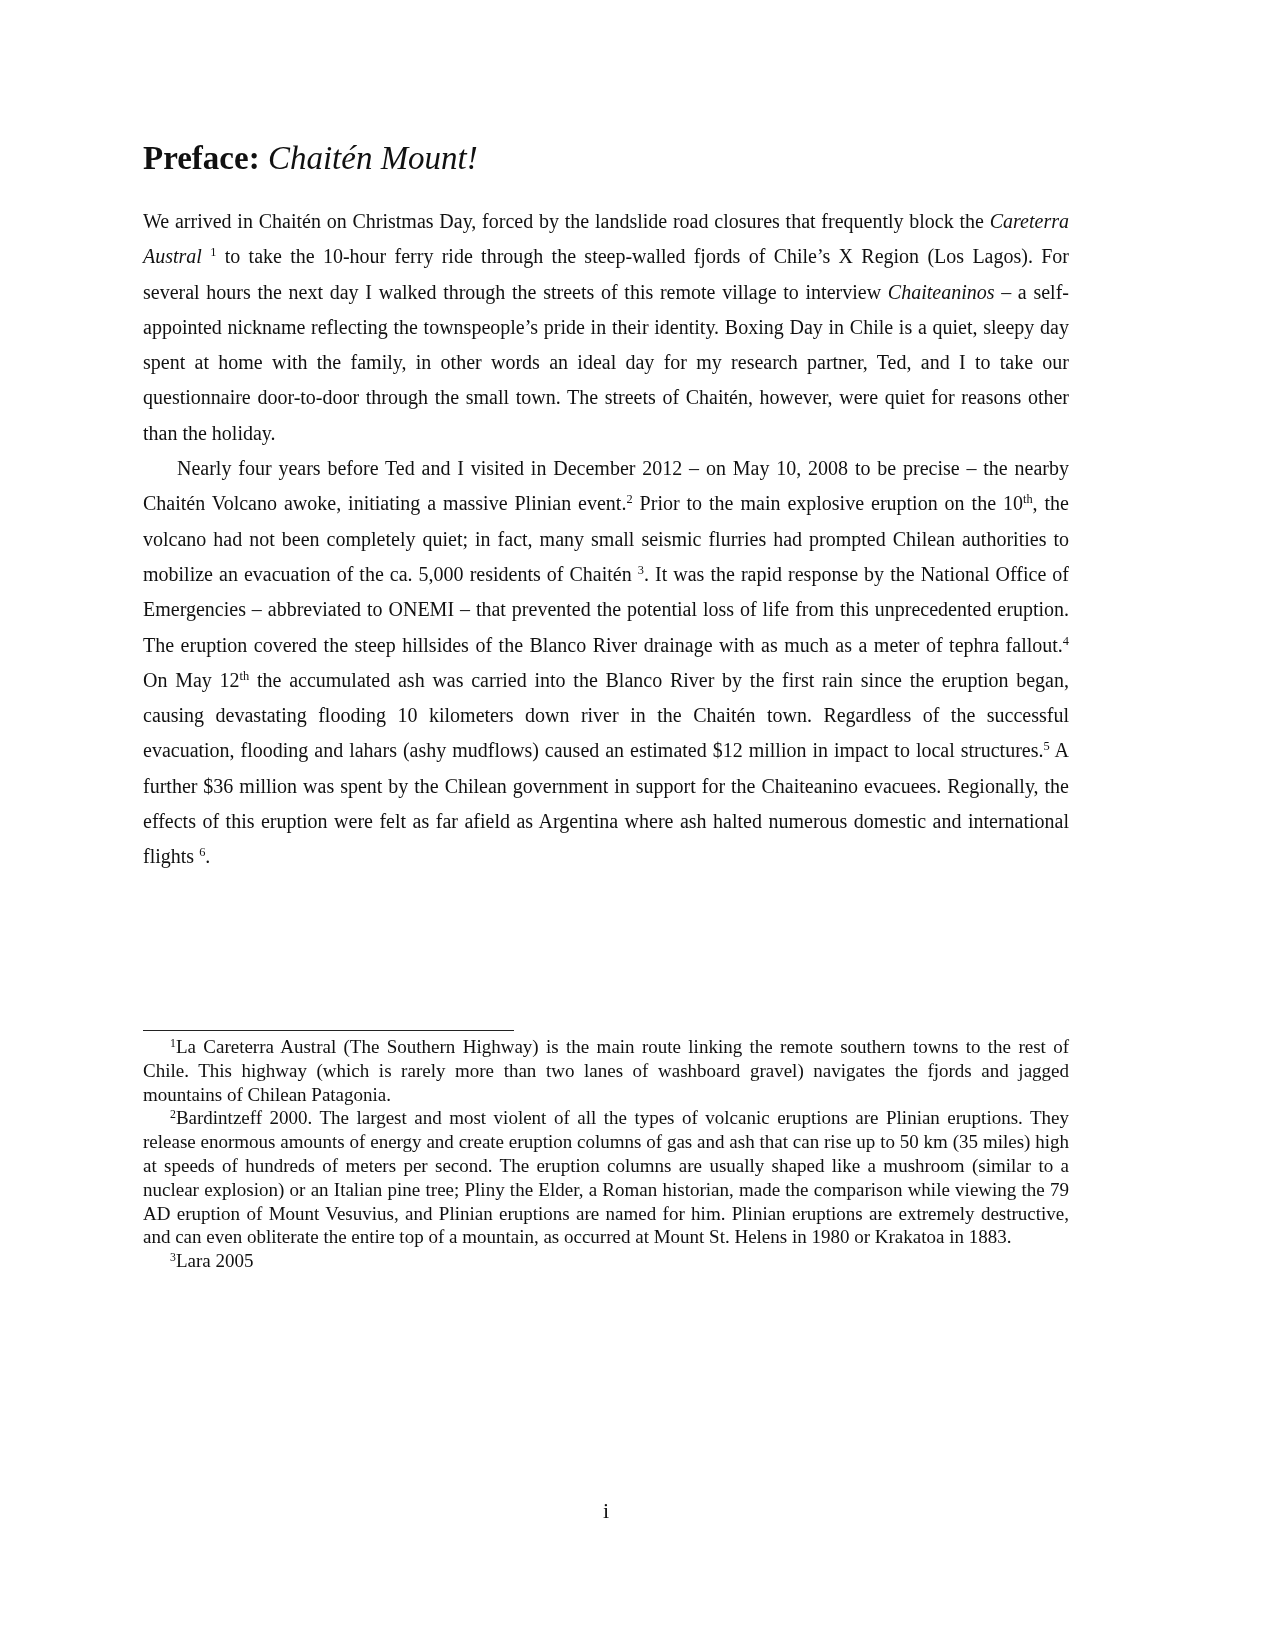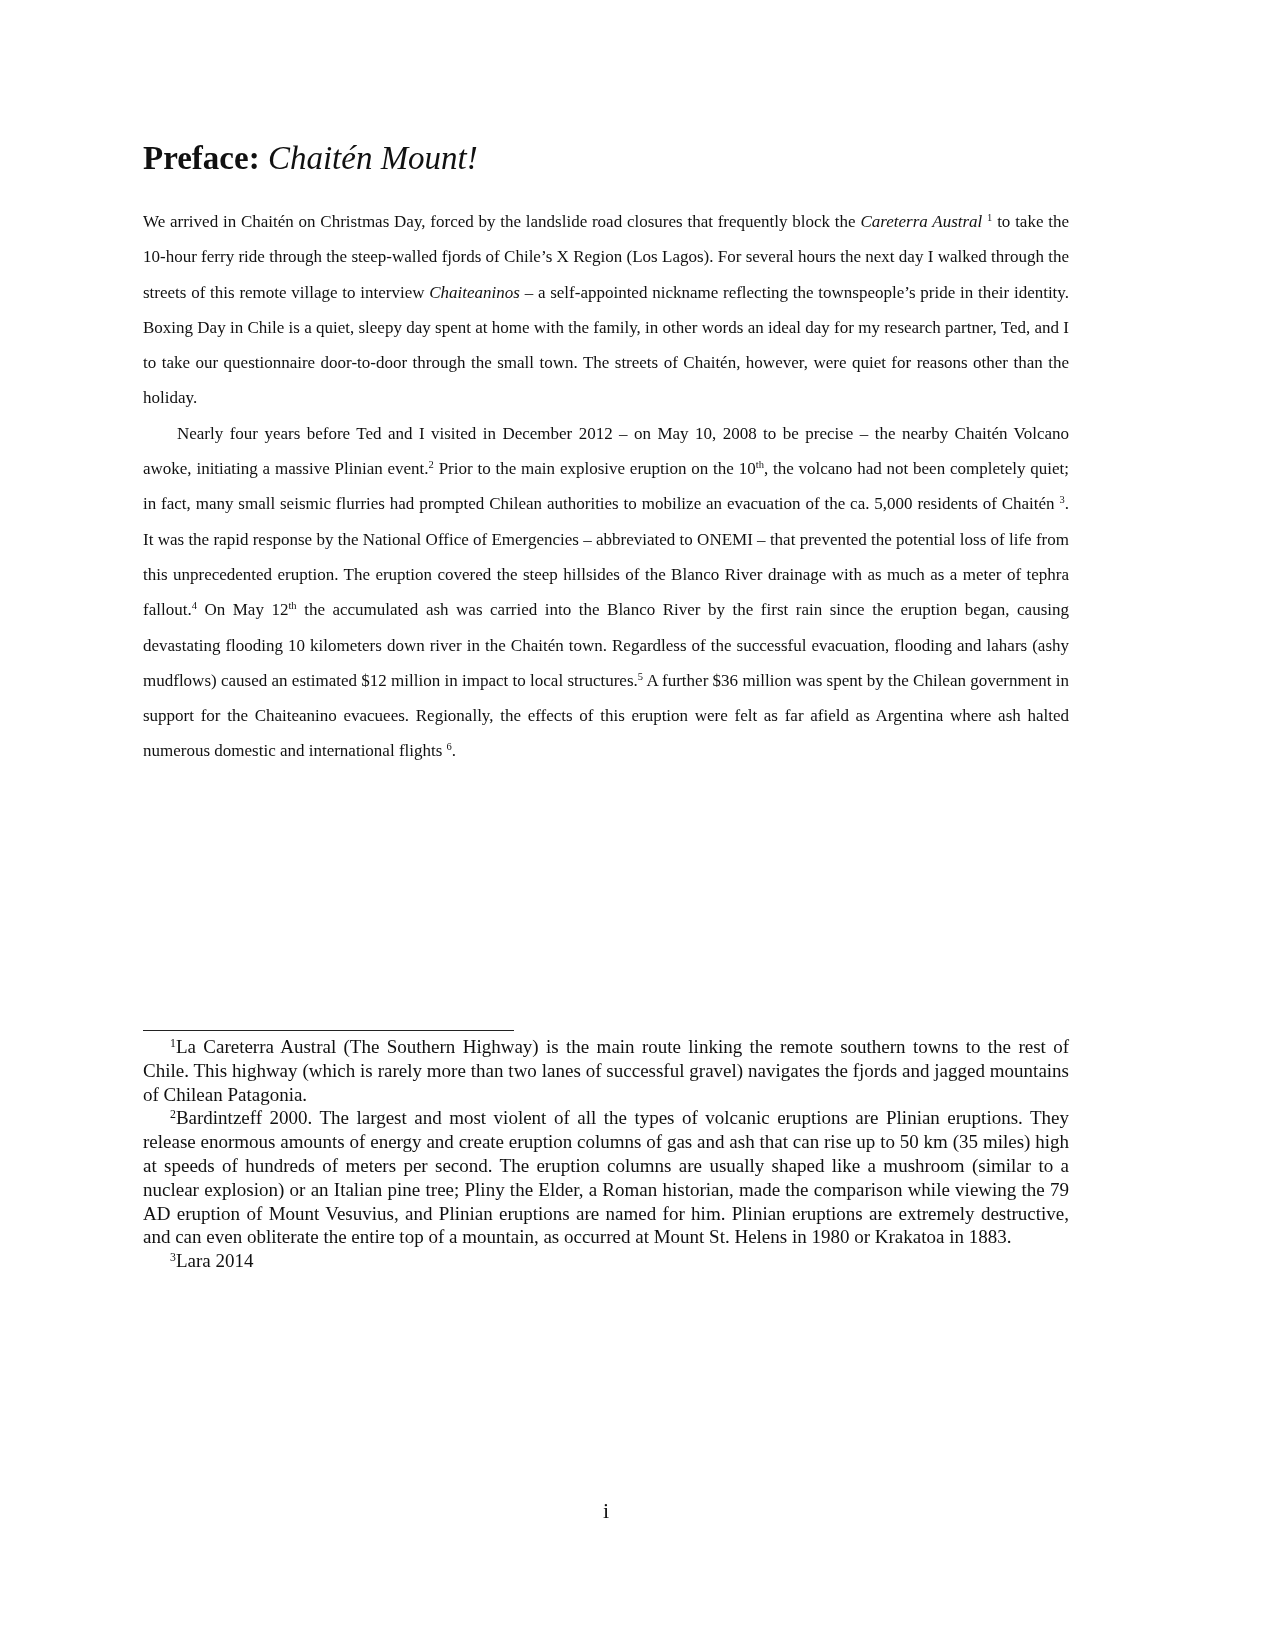--- a/index.html
+++ b/index.html
@@ -1,21 +1,21 @@
 <!DOCTYPE html>
 <html><head>
 <meta charset="utf-8">
 <style>
   html, body { margin: 0; padding: 0; background: #ffffff; }
   body { width: 1275px; height: 1650px; position: relative; overflow: hidden; color: #111; }
   .page { position: absolute; left: 143px; top: 0; width: 926px; font-family: "Liberation Serif", "DejaVu Serif", serif; }
   .title { position: absolute; top: 138px; left: 0; font-size: 33px; line-height: 40px; white-space: nowrap; }
   .title .bold { font-weight: bold; }
   .title .ital { font-style: italic; }
-  .body { position: absolute; top: 204px; left: 0; width: 926px; font-size: 17px; line-height: 35.3px; text-align: justify; }
+  .body { position: absolute; top: 204px; left: 0; width: 926px; font-size: 20px; line-height: 35.3px; text-align: justify; }
   .body p { margin: 0; hyphens: auto; }
   .body p.indent { text-indent: 34px; }
   sup { font-size: 62%; line-height: 0; vertical-align: 0.55em; }
   em { font-style: italic; }
   .rule { position: absolute; top: 1030px; left: 0; width: 371px; height: 1px; background: #222; }
   .notes { position: absolute; top: 1035px; left: 0; width: 926px; font-size: 19px; line-height: 23.8px; text-align: justify; }
   .notes p { margin: 0; text-indent: 27px; }
   .folio { position: absolute; top: 1498px; left: 0; width: 926px; text-align: center; font-size: 22px; }
 </style>
 </head>
@@ -28,19 +28,19 @@
   </h1>
 
   <div class="body">
     <p><span>We arrived in Chaitén on Christmas Day, forced by the landslide road closures that frequently block the </span><em>Careterra Austral</em><span> </span><sup>1</sup><span> to take the 10-hour ferry ride through the steep-walled fjords of Chile’s X Region (Los Lagos).  For several hours the next day I walked through the streets of this remote village to interview </span><em>Chaiteaninos</em><span> – a self-appointed nickname reflecting the townspeople’s pride in their identity.  Boxing Day in Chile is a quiet, sleepy day spent at home with the family, in other words an ideal day for my research partner, Ted, and I to take our questionnaire door-to-door through the small town.  The streets of Chaitén, however, were quiet for reasons other than the holiday.</span></p>
     <p class="indent"><span>Nearly four years before Ted and I visited in December 2012 – on May 10, 2008 to be precise – the nearby Chaitén Volcano awoke, initiating a massive Plinian event.</span><sup>2</sup><span>  Prior to the main explosive eruption on the 10</span><sup>th</sup><span>, the volcano had not been completely quiet; in fact, many small seismic flurries had prompted Chilean authorities to mobilize an evacuation of the ca.  5,000 residents of Chaitén </span><sup>3</sup><span>.  It was the rapid response by the National Office of Emergencies – abbreviated to ONEMI – that prevented the potential loss of life from this unprecedented eruption.  The eruption covered the steep hillsides of the Blanco River drainage with as much as a meter of tephra fallout.</span><sup>4</sup><span>  On May 12</span><sup>th</sup><span> the accumulated ash was carried into the Blanco River by the first rain since the eruption began, causing devastating flooding 10 kilometers down river in the Chaitén town.  Regardless of the successful evacuation, flooding and lahars (ashy mudflows) caused an estimated $12 million in impact to local structures.</span><sup>5</sup><span>  A further $36 million was spent by the Chilean government in support for the Chaiteanino evacuees.  Regionally, the effects of this eruption were felt as far afield as Argentina where ash halted numerous domestic and international flights </span><sup>6</sup><span>.</span></p>
   </div>
 
   <div class="rule"></div>
 
   <div class="notes">
-    <p><sup>1</sup><span>La Careterra Austral (The Southern Highway) is the main route linking the remote southern towns to the rest of Chile.  This highway (which is rarely more than two lanes of successful gravel) navigates the fjords and jagged mountains of Chilean Patagonia.</span></p>
+    <p><sup>1</sup><span>La Careterra Austral (The Southern Highway) is the main route linking the remote southern towns to the rest of Chile.  This highway (which is rarely more than two lanes of washboard gravel) navigates the fjords and jagged mountains of Chilean Patagonia.</span></p>
     <p><sup>2</sup><span>Bardintzeff 2000.  The largest and most violent of all the types of volcanic eruptions are Plinian eruptions. They release enormous amounts of energy and create eruption columns of gas and ash that can rise up to 50 km (35 miles) high at speeds of hundreds of meters per second.  The eruption columns are usually shaped like a mushroom (similar to a nuclear explosion) or an Italian pine tree; Pliny the Elder, a Roman historian, made the comparison while viewing the 79 AD eruption of Mount Vesuvius, and Plinian eruptions are named for him. Plinian eruptions are extremely destructive, and can even obliterate the entire top of a mountain, as occurred at Mount St. Helens in 1980 or Krakatoa in 1883.</span></p>
-    <p><sup>3</sup><span>Lara 2014</span></p>
+    <p><sup>3</sup><span>Lara 2005</span></p>
   </div>
 
   <div class="folio">i</div>
 </div>
 
 </body></html>

